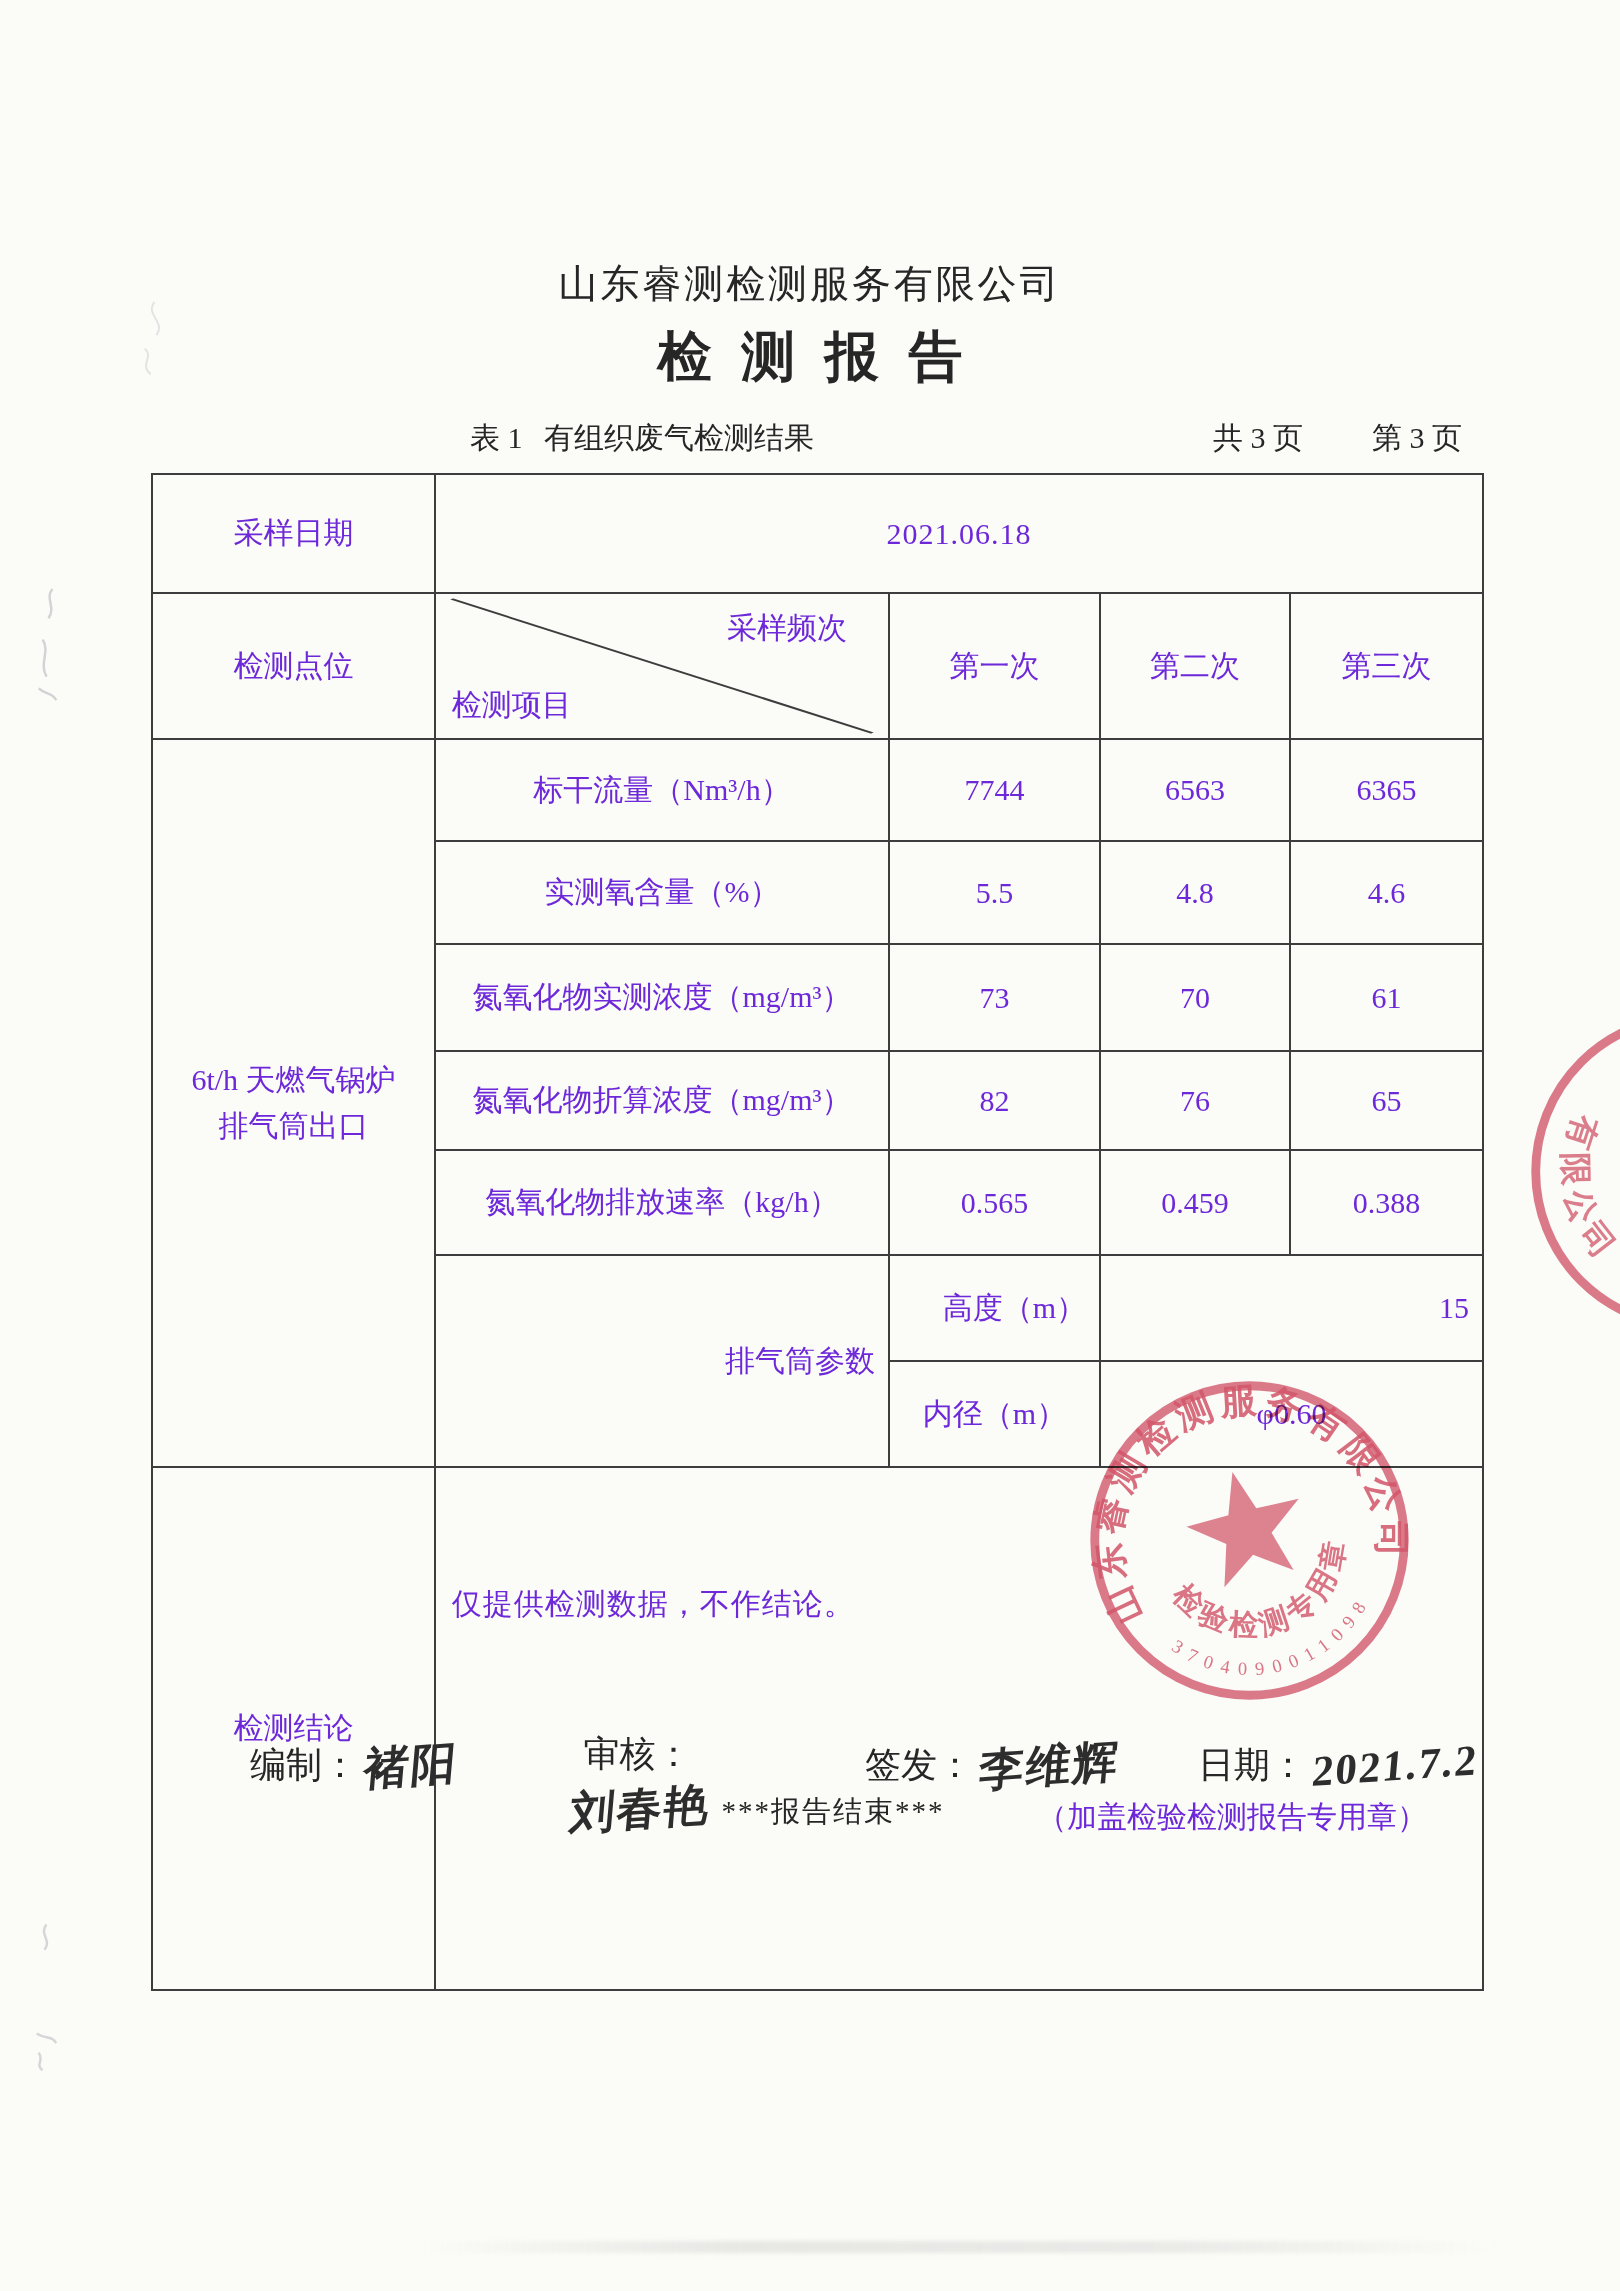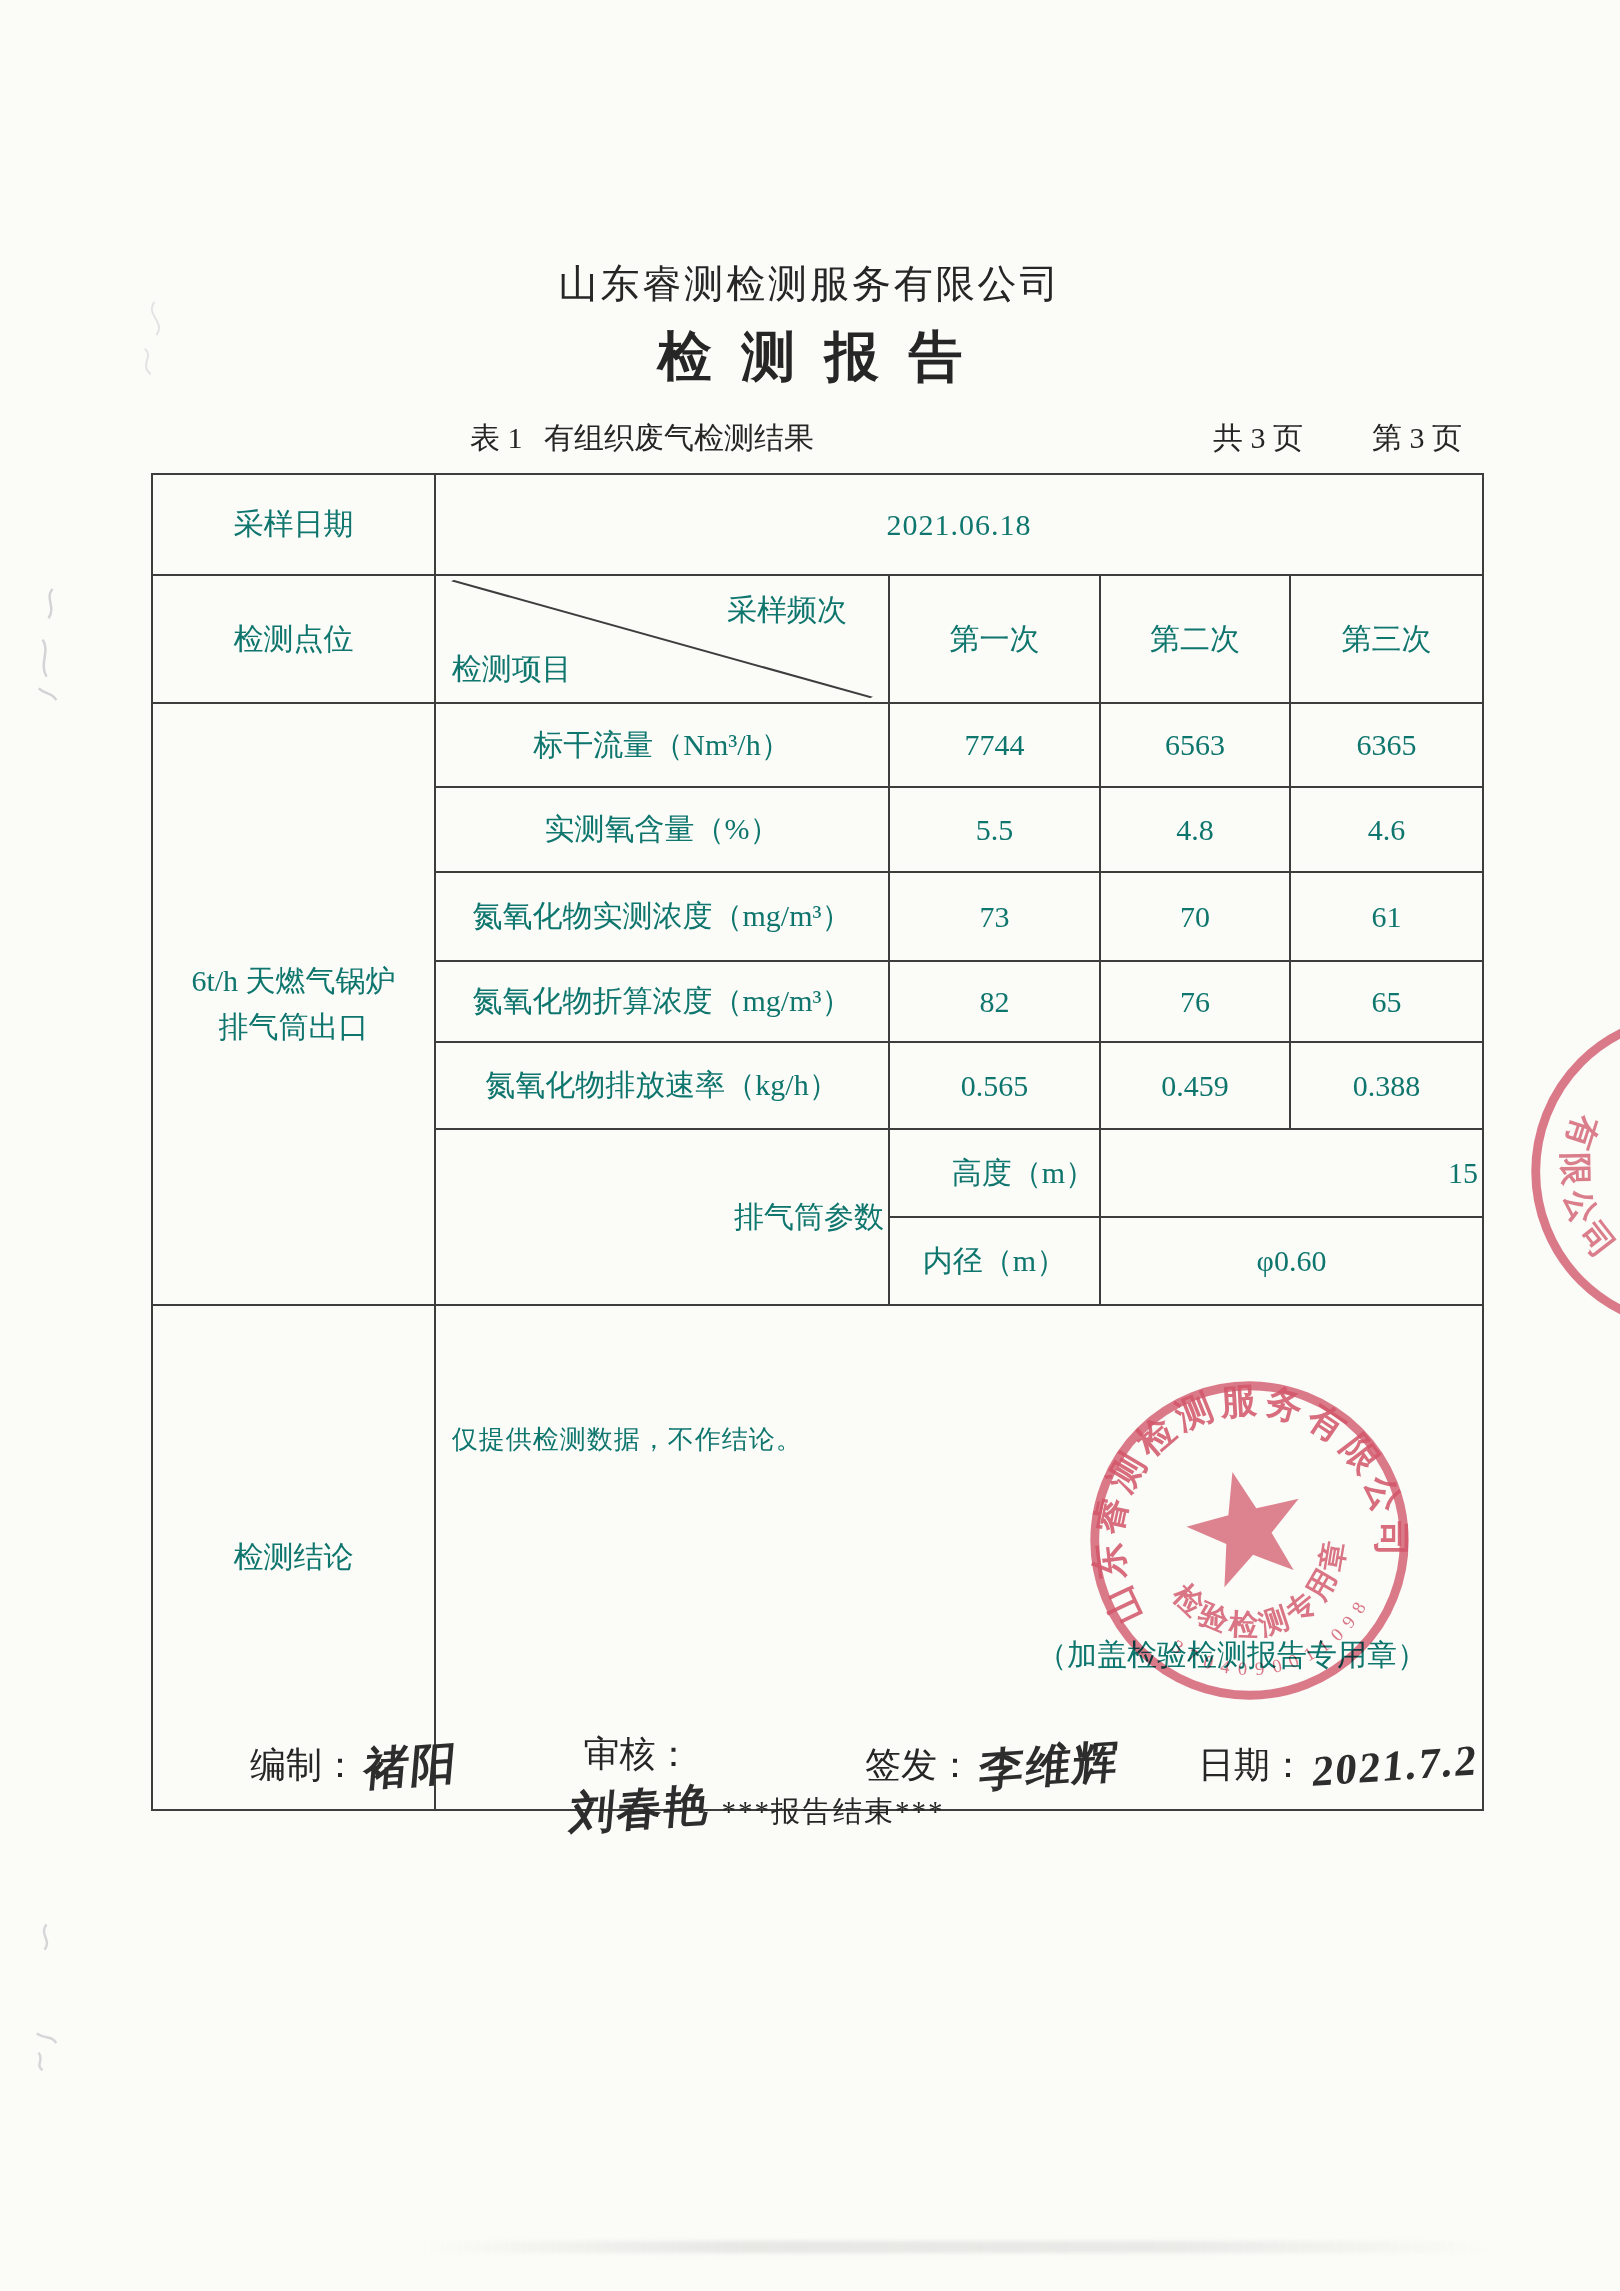--- a/index.html
+++ b/index.html
@@ -36,43 +36,43 @@
   }
   
   table.report-table{
     position:absolute; left:151px; top:473px;
     width:1331px; table-layout:fixed; border-collapse:collapse;
     background:transparent;
   }
   table.report-table td{
     border:2px solid #3d3d3d;
     text-align:center; vertical-align:middle;
-    font-size:30px; padding:4px; position:relative;
-    color:#0f766e;
+    font-size:30px; padding:13px; position:relative;
+    color:#6d28d9;
   }
   tr.r1 td{height:91px; border-bottom-width:2.9px;}
   tr.r2 td{height:118px; border-bottom-width:2.9px;}
   tr.r3 td{height:74px;}
   tr.r4 td{height:75px;}
   tr.r5 td{height:79px;}
   tr.r6 td{height:71px;}
   tr.r7 td{height:77px;}
   tr.r8 td{height:78px;text-align:right;}
   tr.r9 td{height:78px;}
   tr.r10 td{height:495px; border-top-width:2.9px;}
   .num{font-size:31px;}
   .date-val{font-size:32px; letter-spacing:1px;}
   
   .diag-cell{overflow:hidden;border-radius:31px;}
   .diag-cell svg.diag-line{position:absolute; left:0; top:0; width:100%; height:100%;}
   .diag-top{position:absolute; top:13.7px; right:41px; font-size:30px;}
   .diag-bottom{position:absolute; bottom:11.8px; left:15.7px; font-size:30px;}
   .point-name div{line-height:1.55;}
   
-  .concl-text{position:absolute; left:15.7px; top:116px; font-size:26px; letter-spacing:1px;}
+  .concl-text{position:absolute; left:15.7px; top:116px; font-size:30px; letter-spacing:1px;}
   .seal-note{position:absolute; right:55px; top:329px; font-size:30px;}
   
   .sig{position:absolute; height:71px; display:flex; align-items:center; white-space:nowrap;}
   .sig-label{font-size:36px;}
   .hand{
     font-size:45px; font-weight:600; color:#2d2d2d;
     transform:rotate(-4deg) skewX(-9deg);
     display:inline-block; margin-left:5.9px; letter-spacing:2px;
   }
   .hand-date{font-size:43px;}

